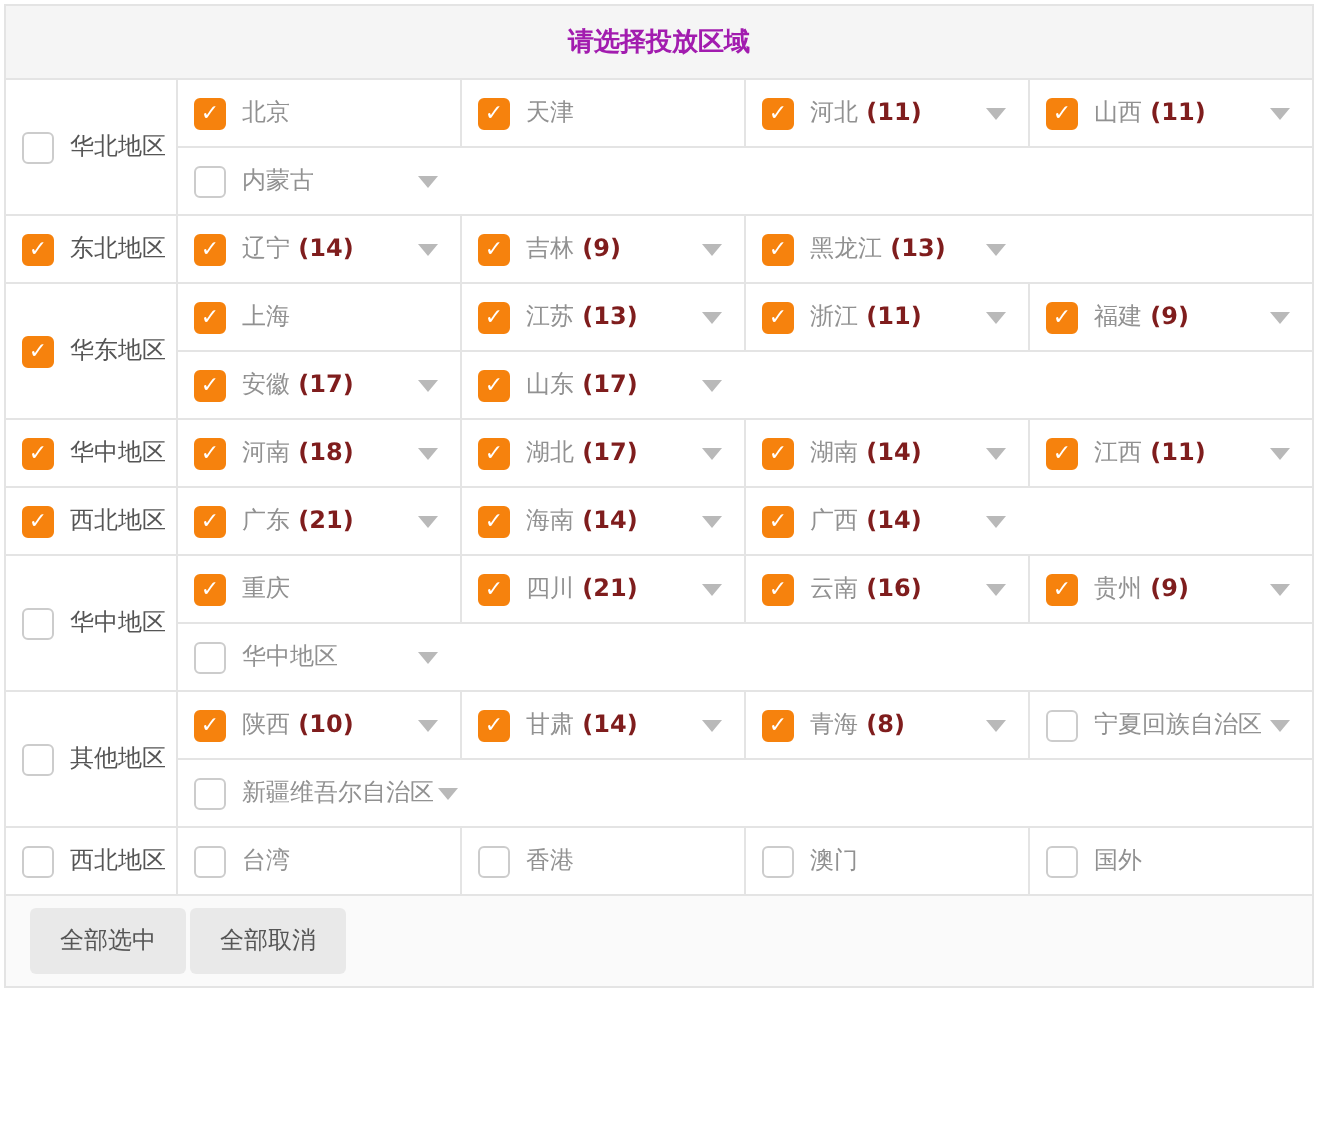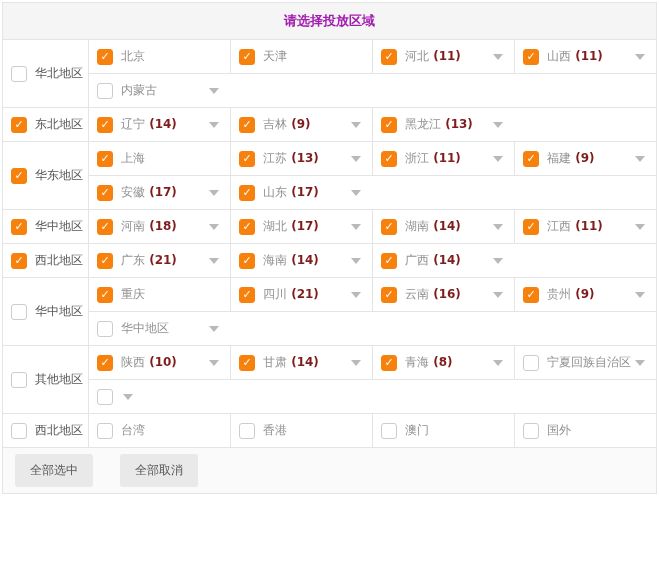--- a/index.html
+++ b/index.html
@@ -32,21 +32,21 @@
   .prov-text { display:inline-block; min-width:86px; white-space:nowrap; }
   .prov-name { color:#919191; }
   .prov-count { color:#7f1d1d; font-weight:bold; }
   .region-label { color:#555; white-space:nowrap; }
   .arrow {
     width:0; height:0; flex:none;
     border-left:5px solid transparent; border-right:5px solid transparent;
     border-top:6px solid #b9b9b9; margin-left:2px; cursor:pointer;
   }
   tfoot td { background:#fafafa; height:46px; }
-  .footer-wrap { display:flex; gap:27px; align-items:flex-start; padding-left:12px; }
+  .footer-wrap { display:flex; gap:2px; align-items:flex-start; padding-left:12px; }
   .gray-btn {
     background:#e9e9e9; border:0; border-radius:3px; padding:8px 15px;
     color:#555; font-size:12px; cursor:pointer; font-family:inherit;
   }
   .save-btn {
     display:inline-block; margin:28px 0 0 1px;
     background:var(--accent); color:#fff; border:0; border-radius:3px;
     padding:9px 17px; font-size:13px; font-weight:bold; cursor:pointer;
     font-family:inherit;
   }
@@ -334,20 +334,21 @@
               <span class="cb"></span>
               <span class="prov-text"><span class="prov-name">宁夏回族自治区</span></span>
               <span class="arrow"></span>
             </div>
           </td>
         </tr>
         <tr>
           <td class="prov-cell" colspan="4">
             <div class="cellwrap">
               <span class="cb"></span>
+              <span class="prov-text"><span class="prov-name">新疆维吾尔自治区</span></span>
               <span class="arrow"></span>
             </div>
           </td>
         </tr>
         <tr>
           <td class="region-cell" rowspan="1">
             <div class="cellwrap">
               <span class="cb"></span>
               <span class="region-label">西北地区</span>
             </div>

